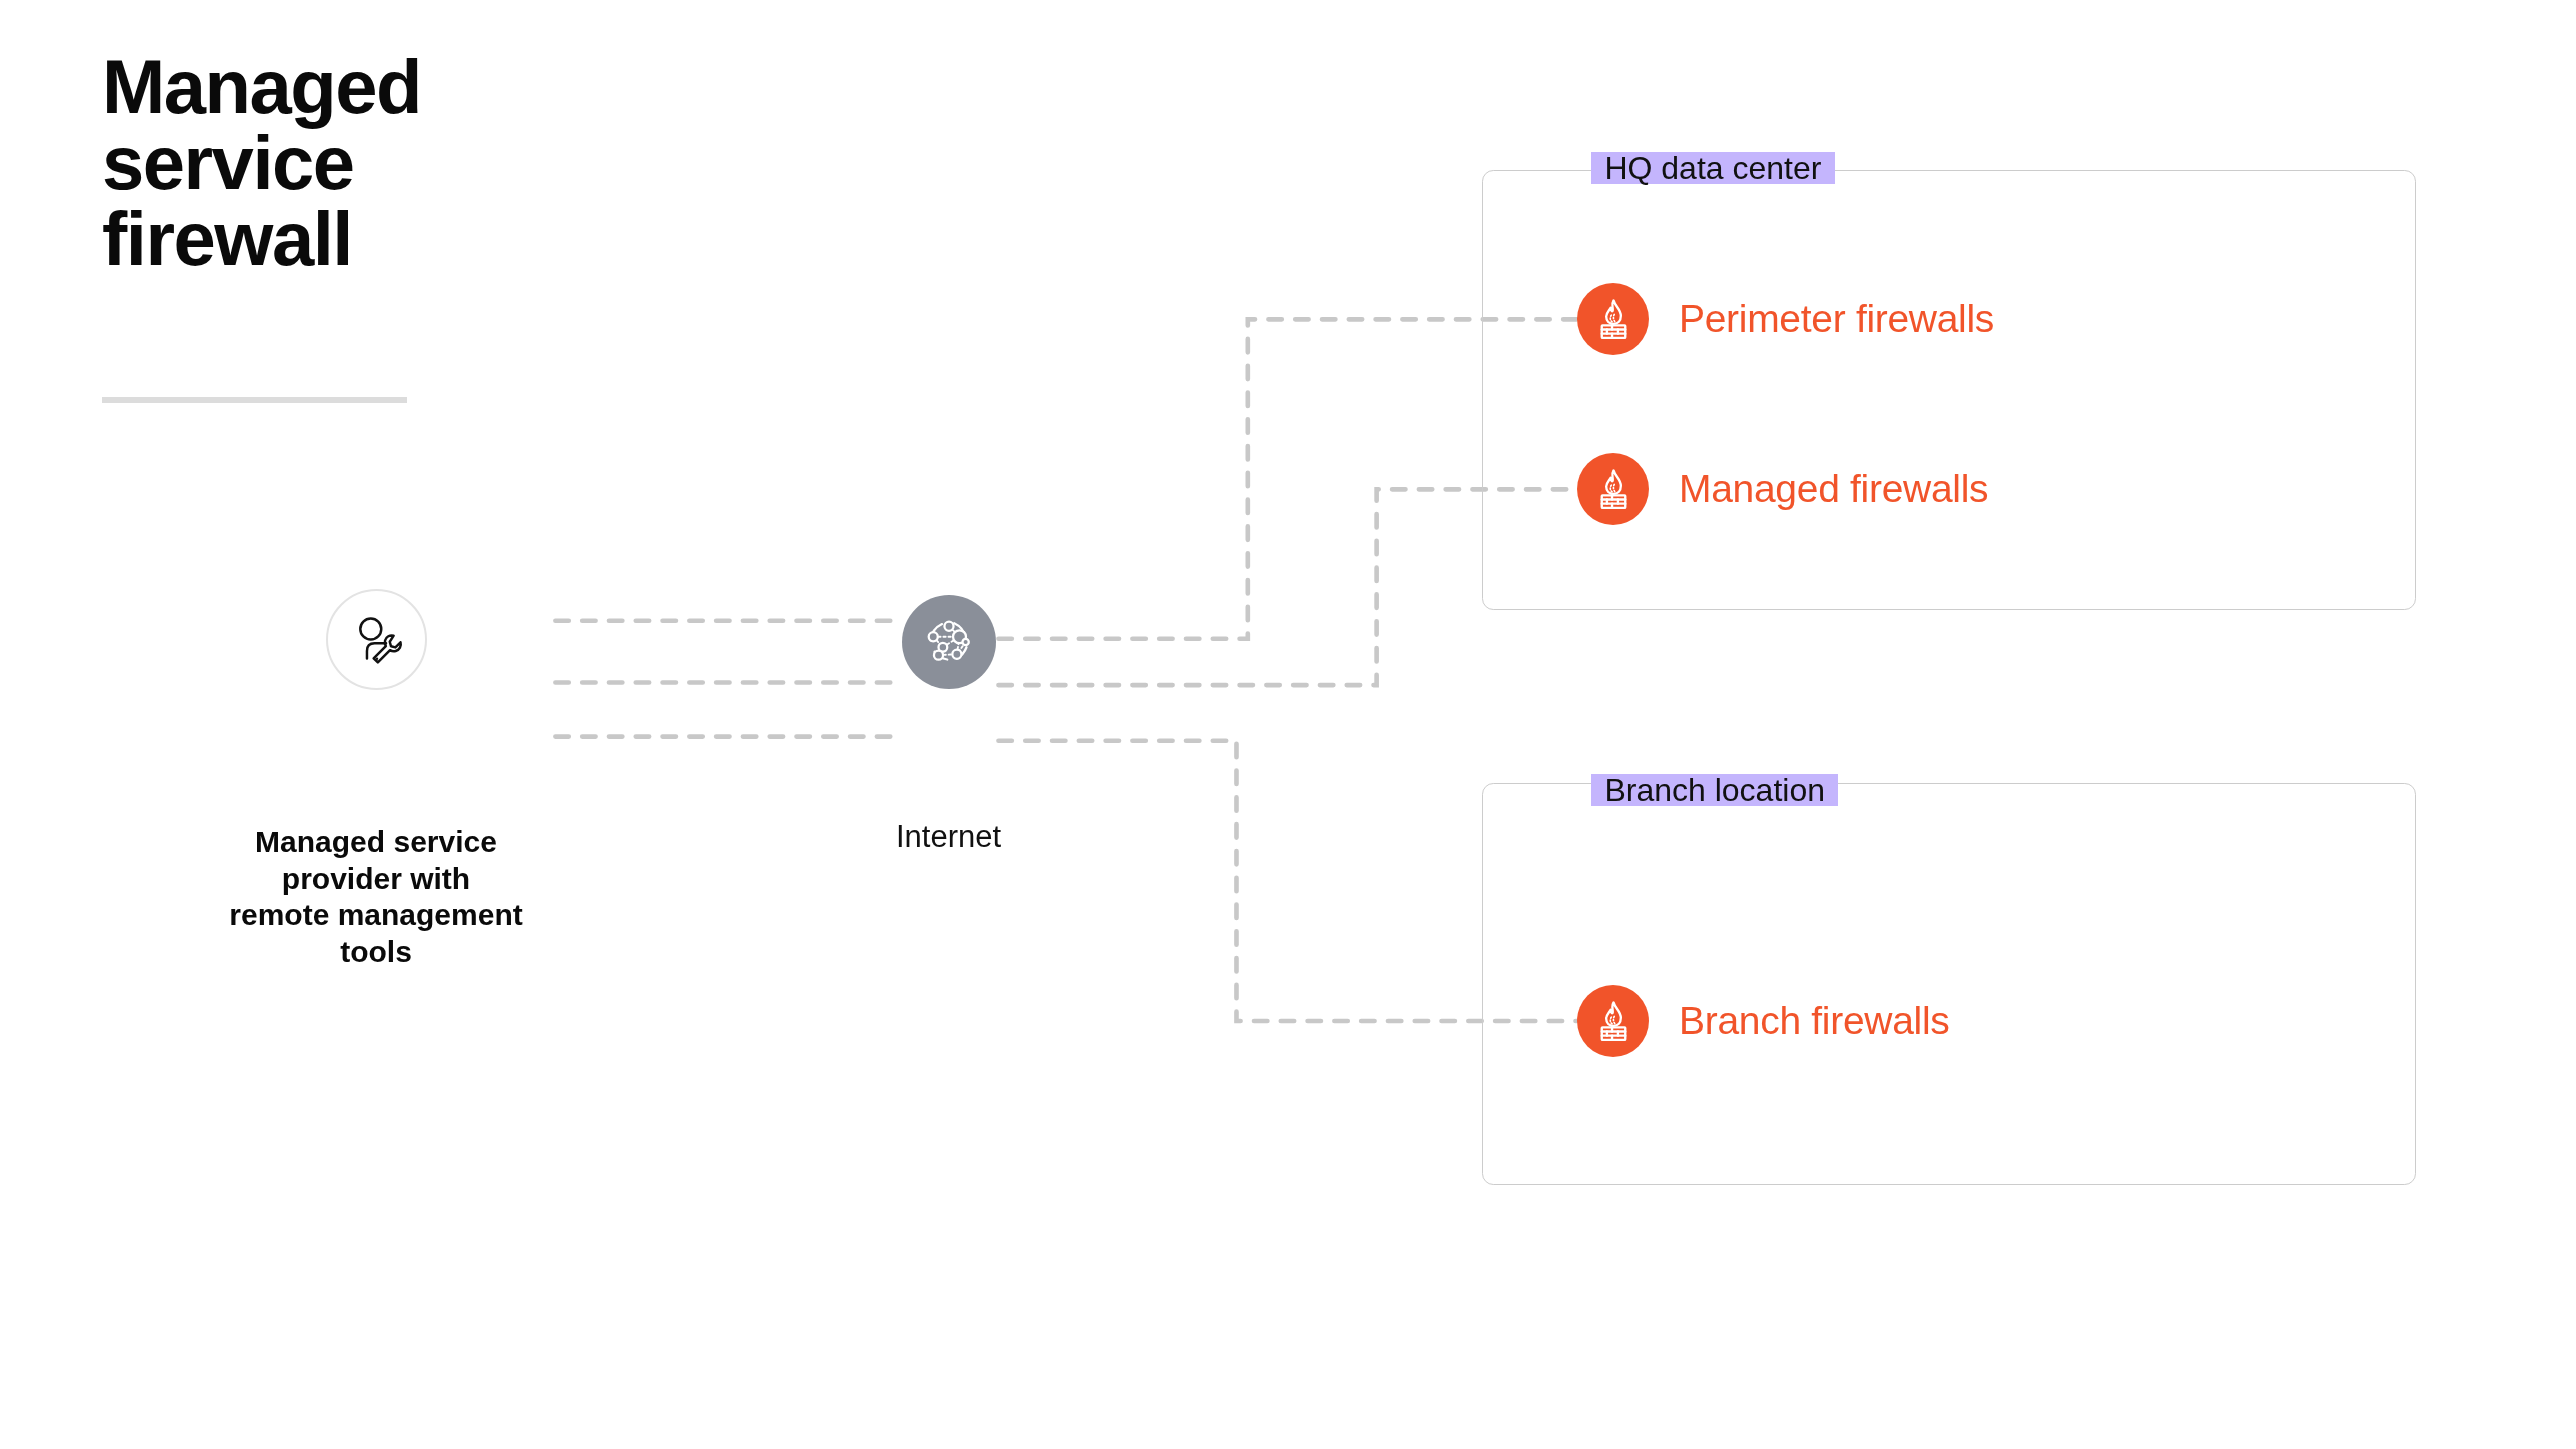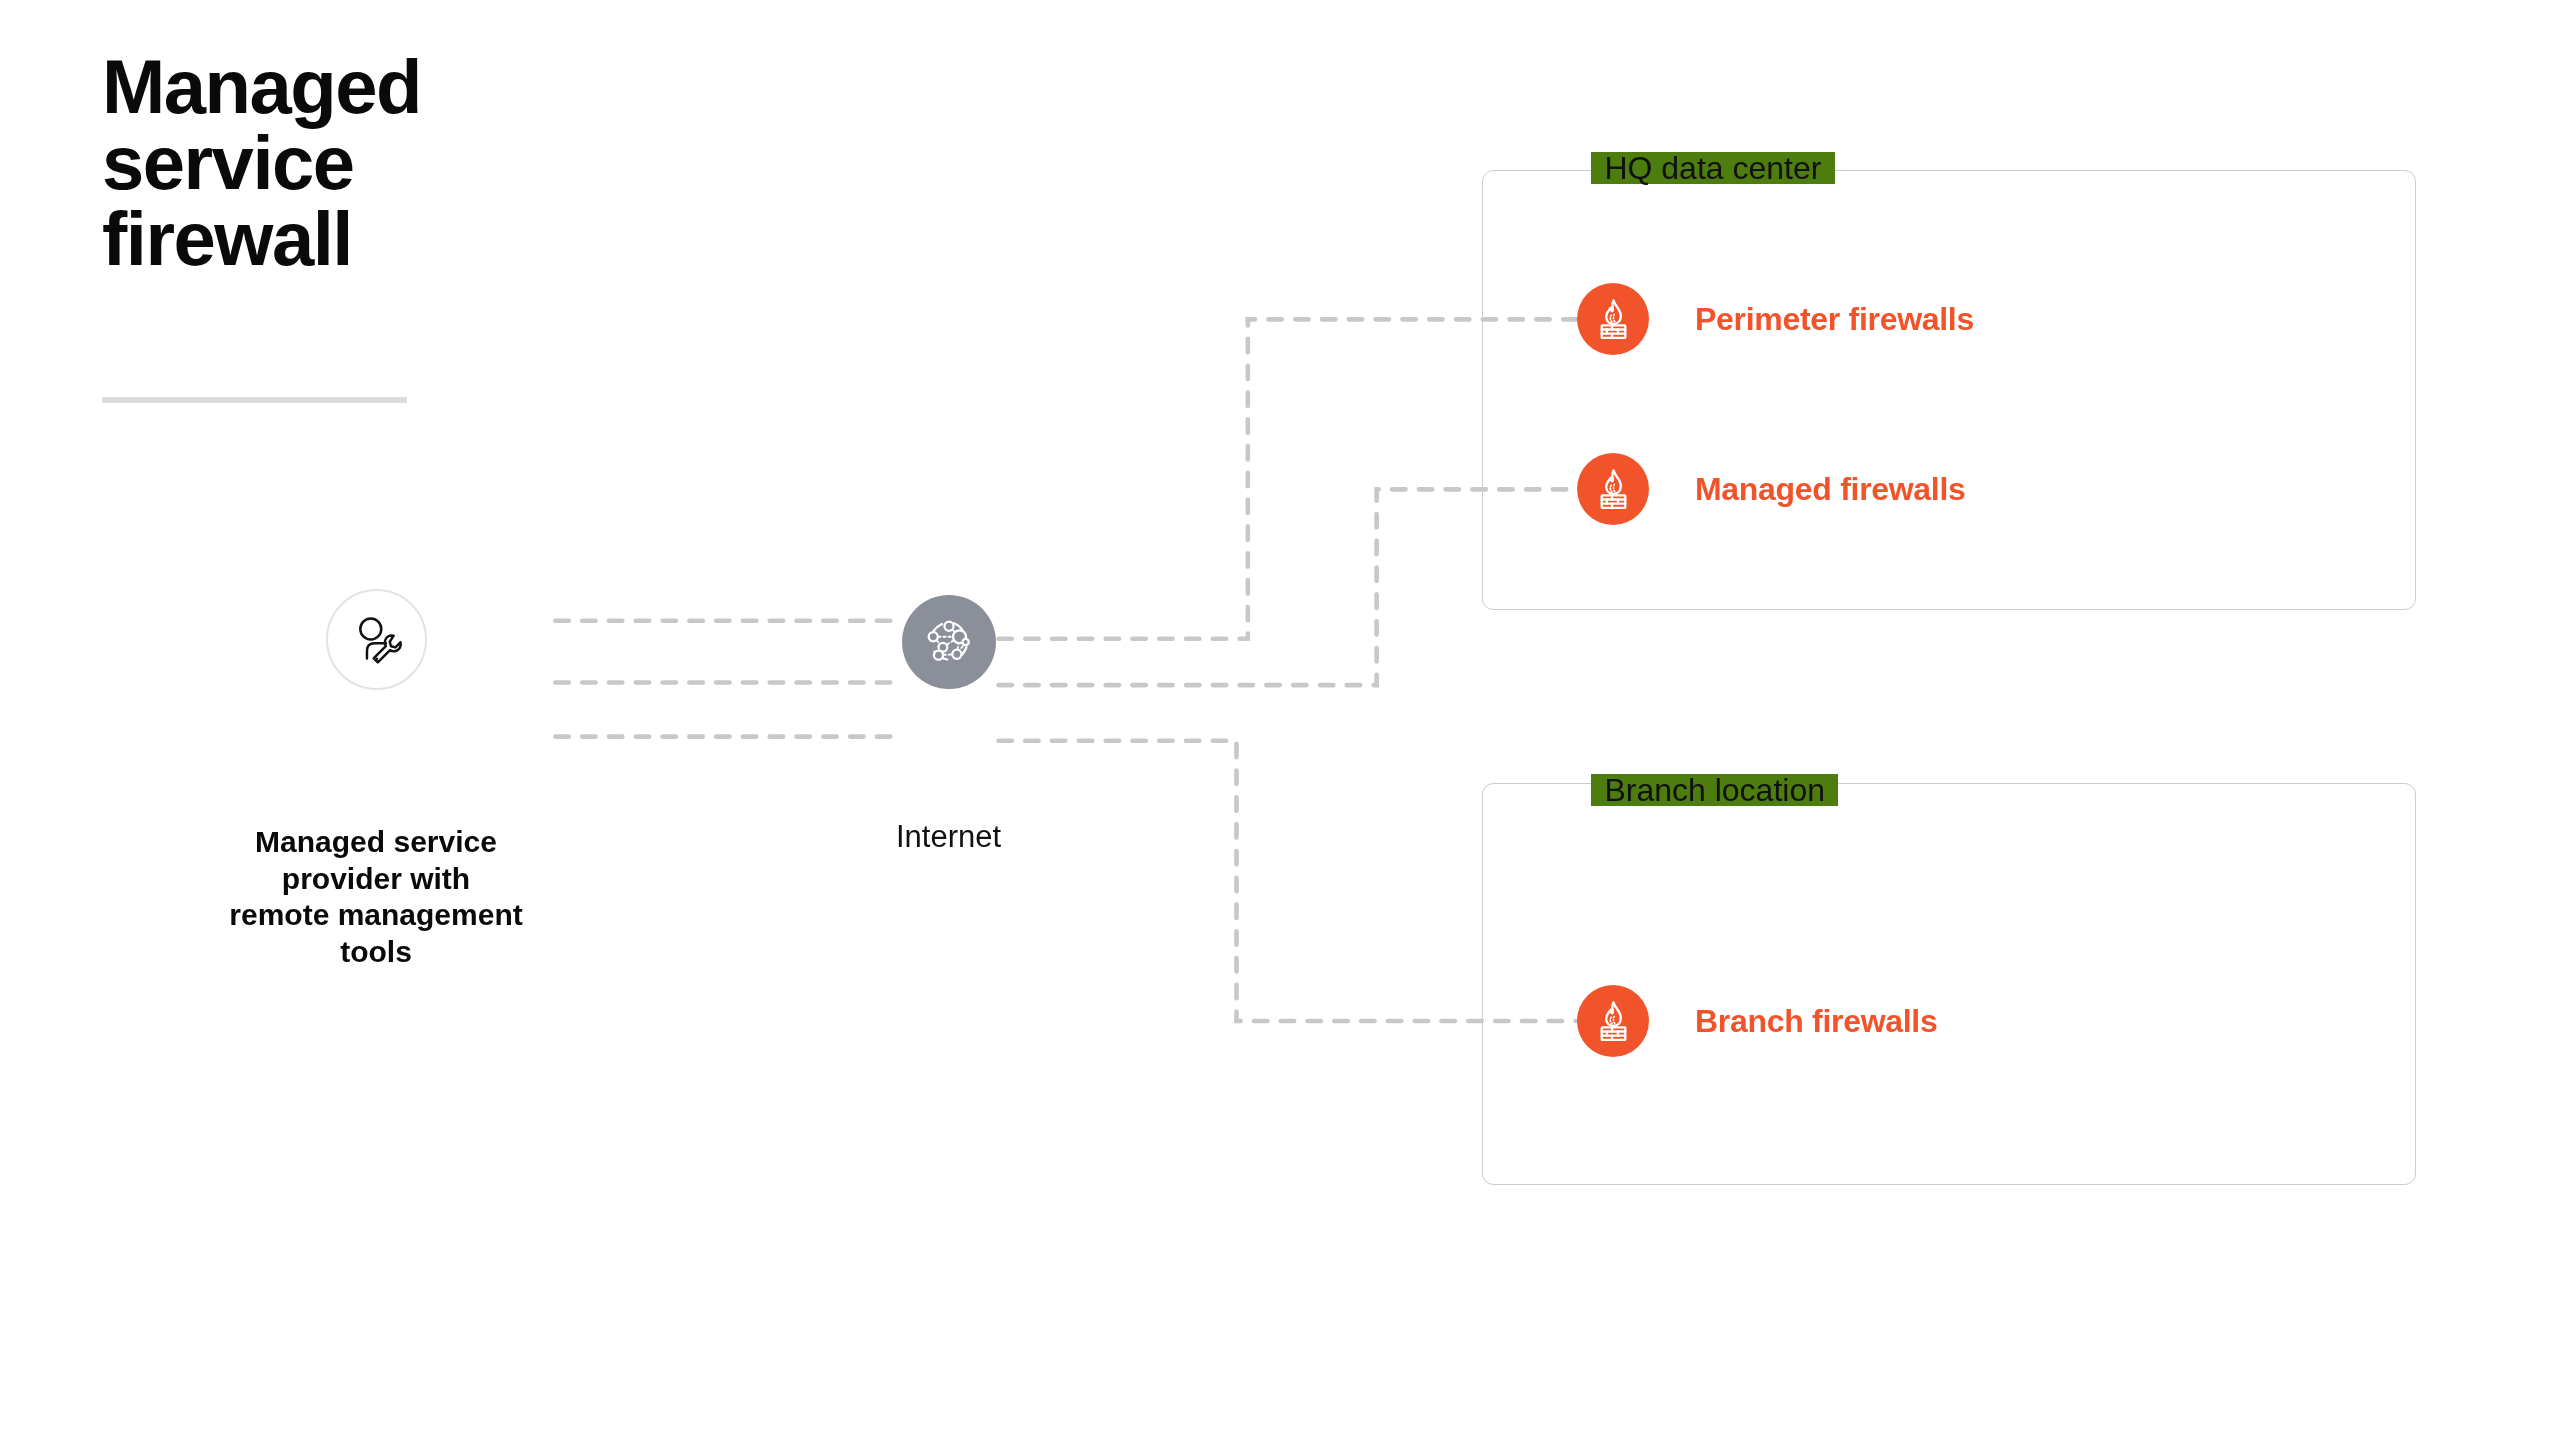--- a/index.html
+++ b/index.html
@@ -60,21 +60,21 @@
   
   .group-box {
     position: absolute;
     border: 1.5px solid #cccccc;
     border-radius: 11.3px;
     background: transparent;
     box-sizing: border-box;
   }
   .group-label {
     position: absolute;
-    background: #4d7c0f;
+    background: #c4b5fd;
     padding: 0 13.4px;
     font-size: 32px;
     font-weight: 400;
     color: #111111;
     line-height: 1;
     white-space: nowrap;
   }
 
   
   .msp-node {
@@ -147,26 +147,25 @@
     width: 72px;
     height: 72px;
     border-radius: 50%;
     background: #F1542A;
     display: flex;
     align-items: center;
     justify-content: center;
     flex: 0 0 auto;
   }
   .fw-label {
-    font-size: 32px;
-    font-weight: 700;
+    font-size: 39px;
+    font-weight: 400;
     color: #F1542A;
     white-space: nowrap;
     letter-spacing: -0.3px;
-    margin-left: 16px;
   }
 </style>
 </head>
 <body>
 
 <div id="canvas">
 
   <div class="title-block">
     <div class="title-text">Managed
 service

